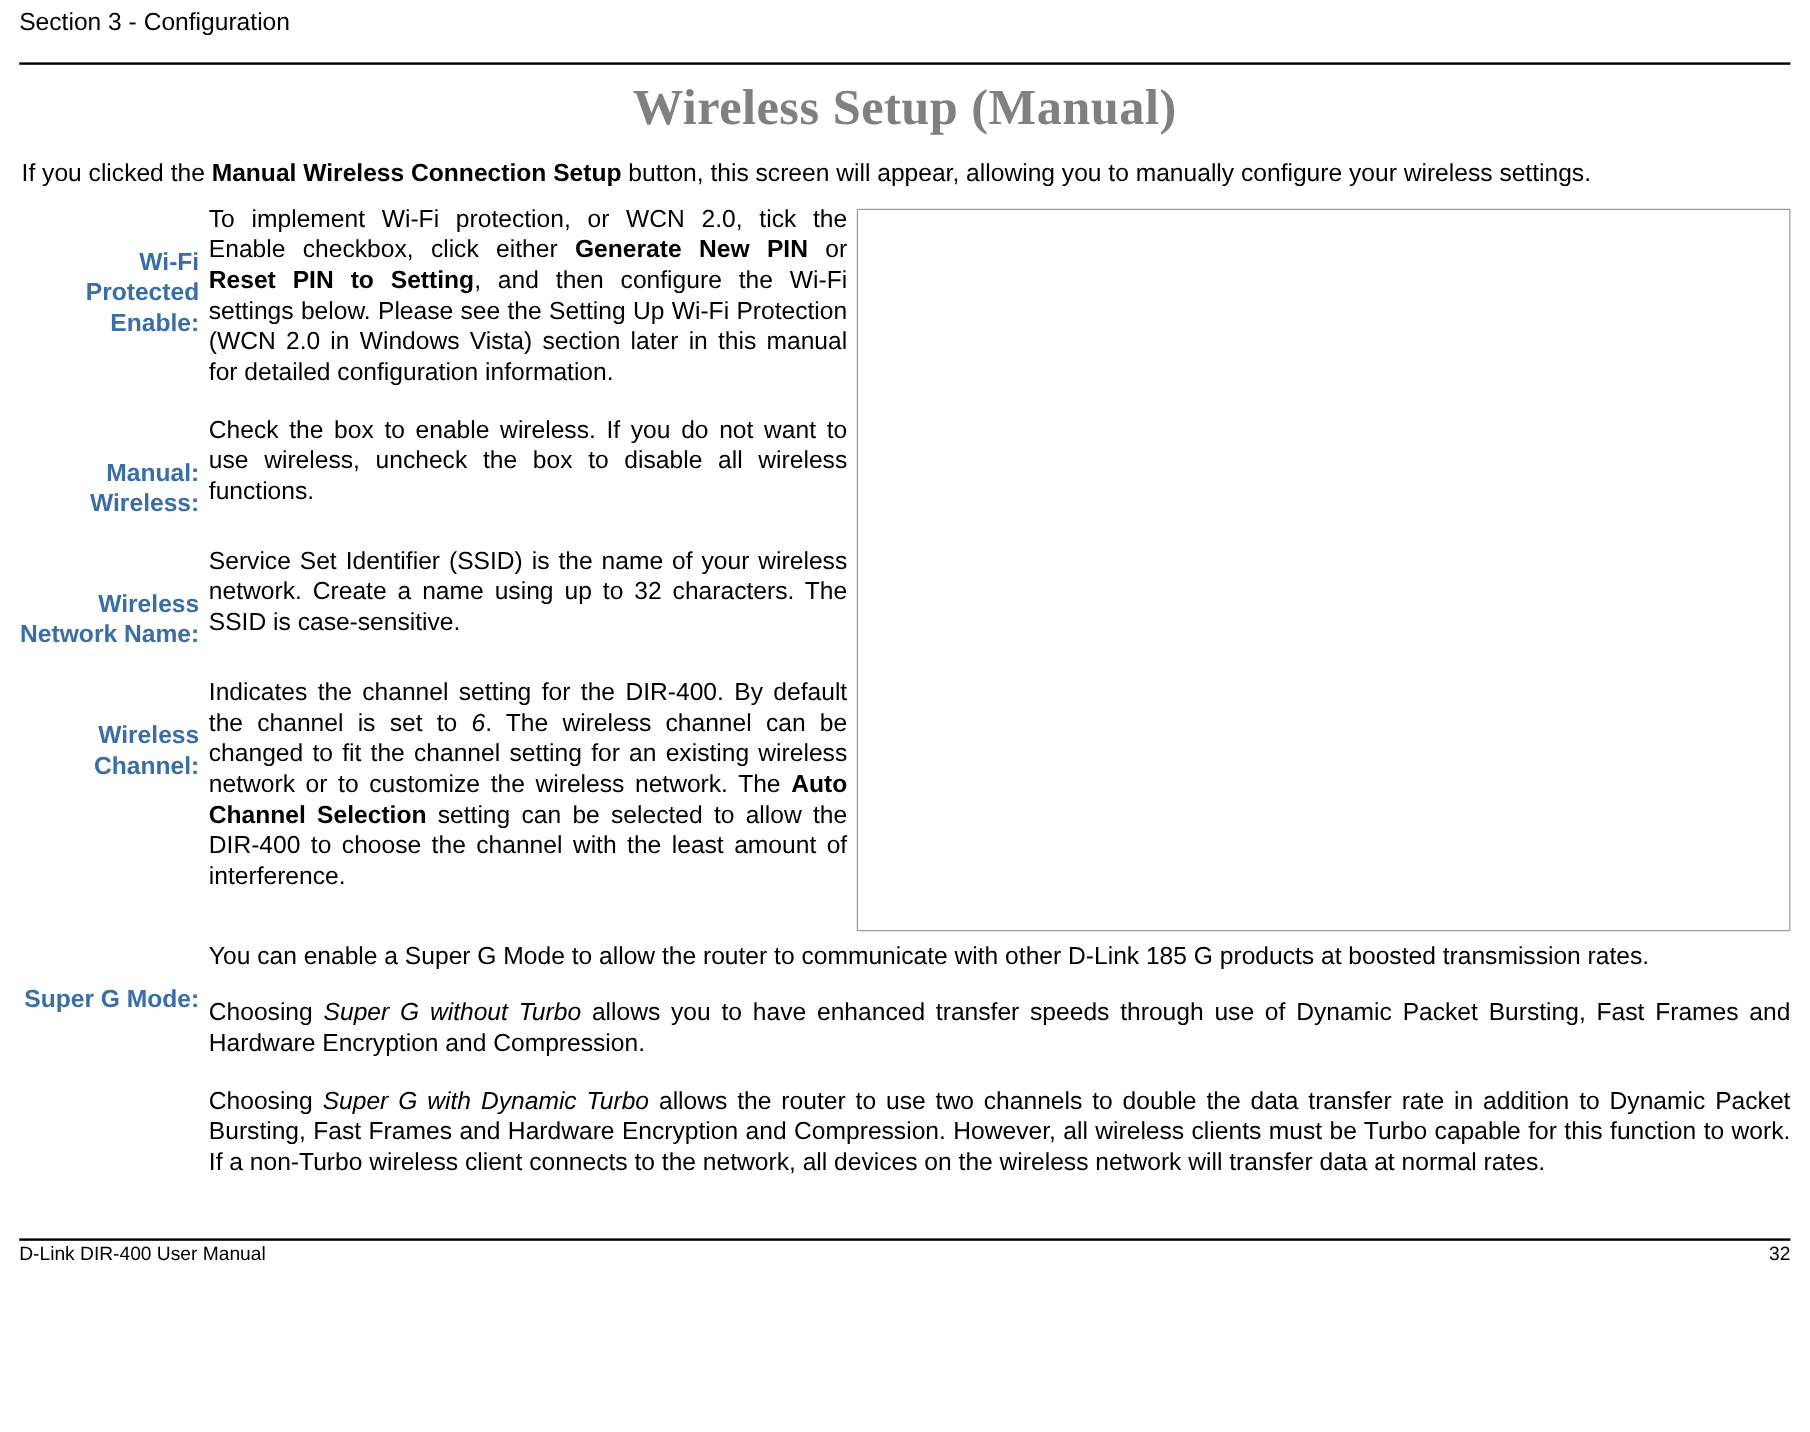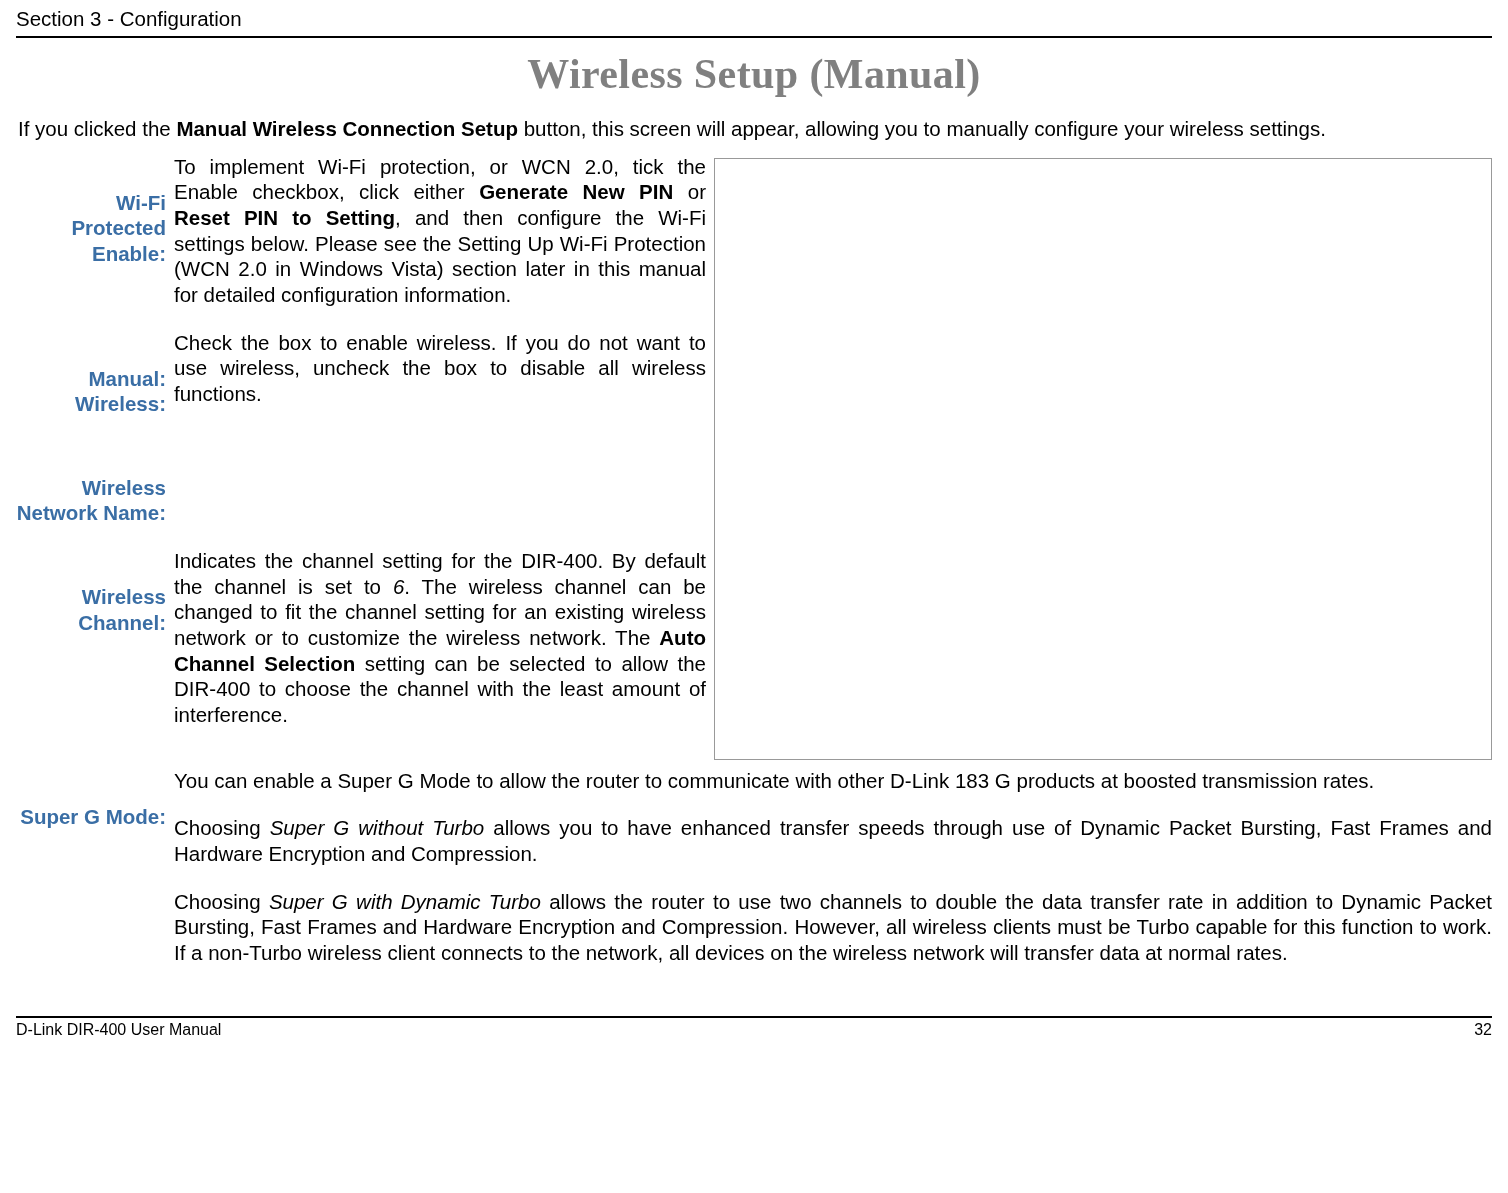--- a/index.html
+++ b/index.html
@@ -9,21 +9,21 @@
     color: #000;
     width: 1508px;
     font-size: 20.5px;
     line-height: 1.25;
   }
   .page {
     padding: 6px 16px 10px 16px;
   }
   .section-header {
     font-size: 20.5px;
-    padding-bottom: 4px;
+    padding-bottom: 20px;
     border-bottom: 2px solid #000;
     margin-bottom: 10px;
   }
   .page-title {
     text-align: center;
     font-family: Liberation Serif, serif;
     font-stretch: condensed;
     font-weight: bold;
     font-size: 42px;
     color: #808080;
@@ -119,40 +119,41 @@
         <span>Wireless:</span>
       </div>
       <div class="def-body">Check the box to enable wireless. If you do not want to use wireless, uncheck the box to disable all wireless functions.</div>
     </div>
 
     <div class="def-block">
       <div class="def-label">
         <span>Wireless</span><br>
         <span>Network Name:</span>
       </div>
+      <div class="def-body">Service Set Identifier (SSID) is the name of your wireless network. Create a name using up to 32 characters. The SSID is case-sensitive.</div>
     </div>
 
     <div class="def-block">
       <div class="def-label">
         <span>Wireless</span><br>
         <span>Channel:</span>
       </div>
       <div class="def-body">
         <span>Indicates the channel setting for the DIR-400. By default the channel is set to </span><i>6</i><span>. The wireless channel can be changed to fit the channel setting for an existing wireless network or to customize the wireless network. The </span><b>Auto Channel Selection</b><span> setting can be selected to allow the DIR-400 to choose the channel with the least amount of interference.</span>
       </div>
     </div>
 
     <div class="clear"></div>
 
     <div class="def-block">
       <div class="def-label">
         <span>Super G Mode:</span>
       </div>
       <div class="def-body">
-        <p>You can enable a Super G Mode to allow the router to communicate with other D-Link 183 G products at boosted transmission rates.</p>
+        <p>You can enable a Super G Mode to allow the router to communicate with other D-Link 185 G products at boosted transmission rates.</p>
         <p>
           <span>Choosing </span><i>Super G without Turbo</i><span> allows you to have enhanced transfer speeds through use of Dynamic Packet Bursting, Fast Frames and Hardware Encryption and Compression.</span>
         </p>
         <p>
           <span>Choosing </span><i>Super G with Dynamic Turbo</i><span> allows the router to use two channels to double the data transfer rate in addition to Dynamic Packet Bursting, Fast Frames and Hardware Encryption and Compression. However, all wireless clients must be Turbo capable for this function to work. If a non-Turbo wireless client connects to the network, all devices on the wireless network will transfer data at normal rates.</span>
         </p>
       </div>
     </div>
 
   </div>

